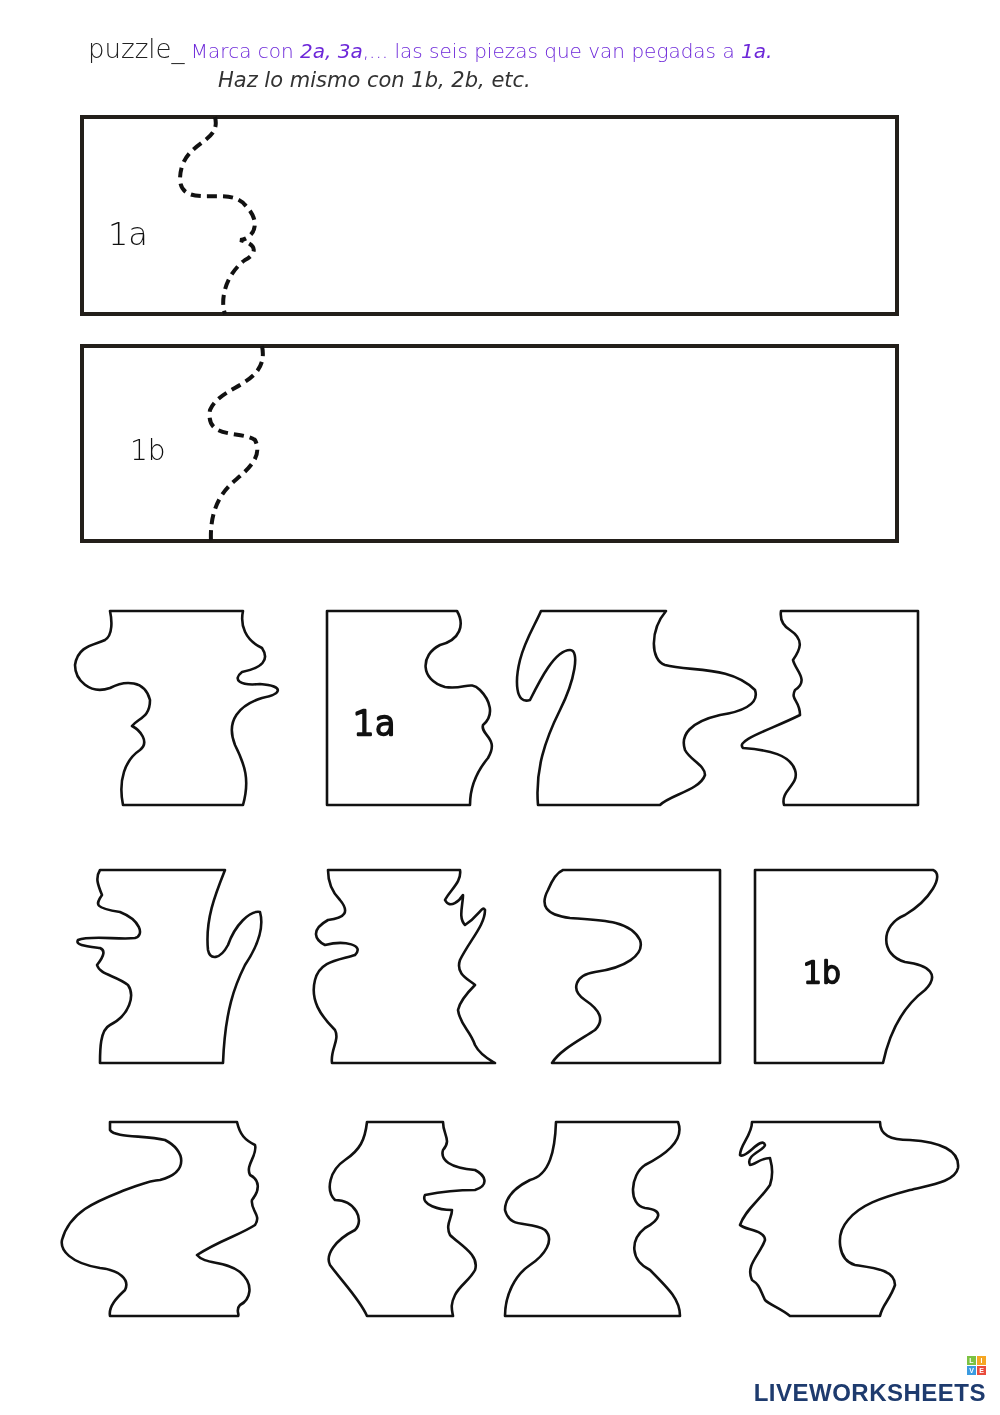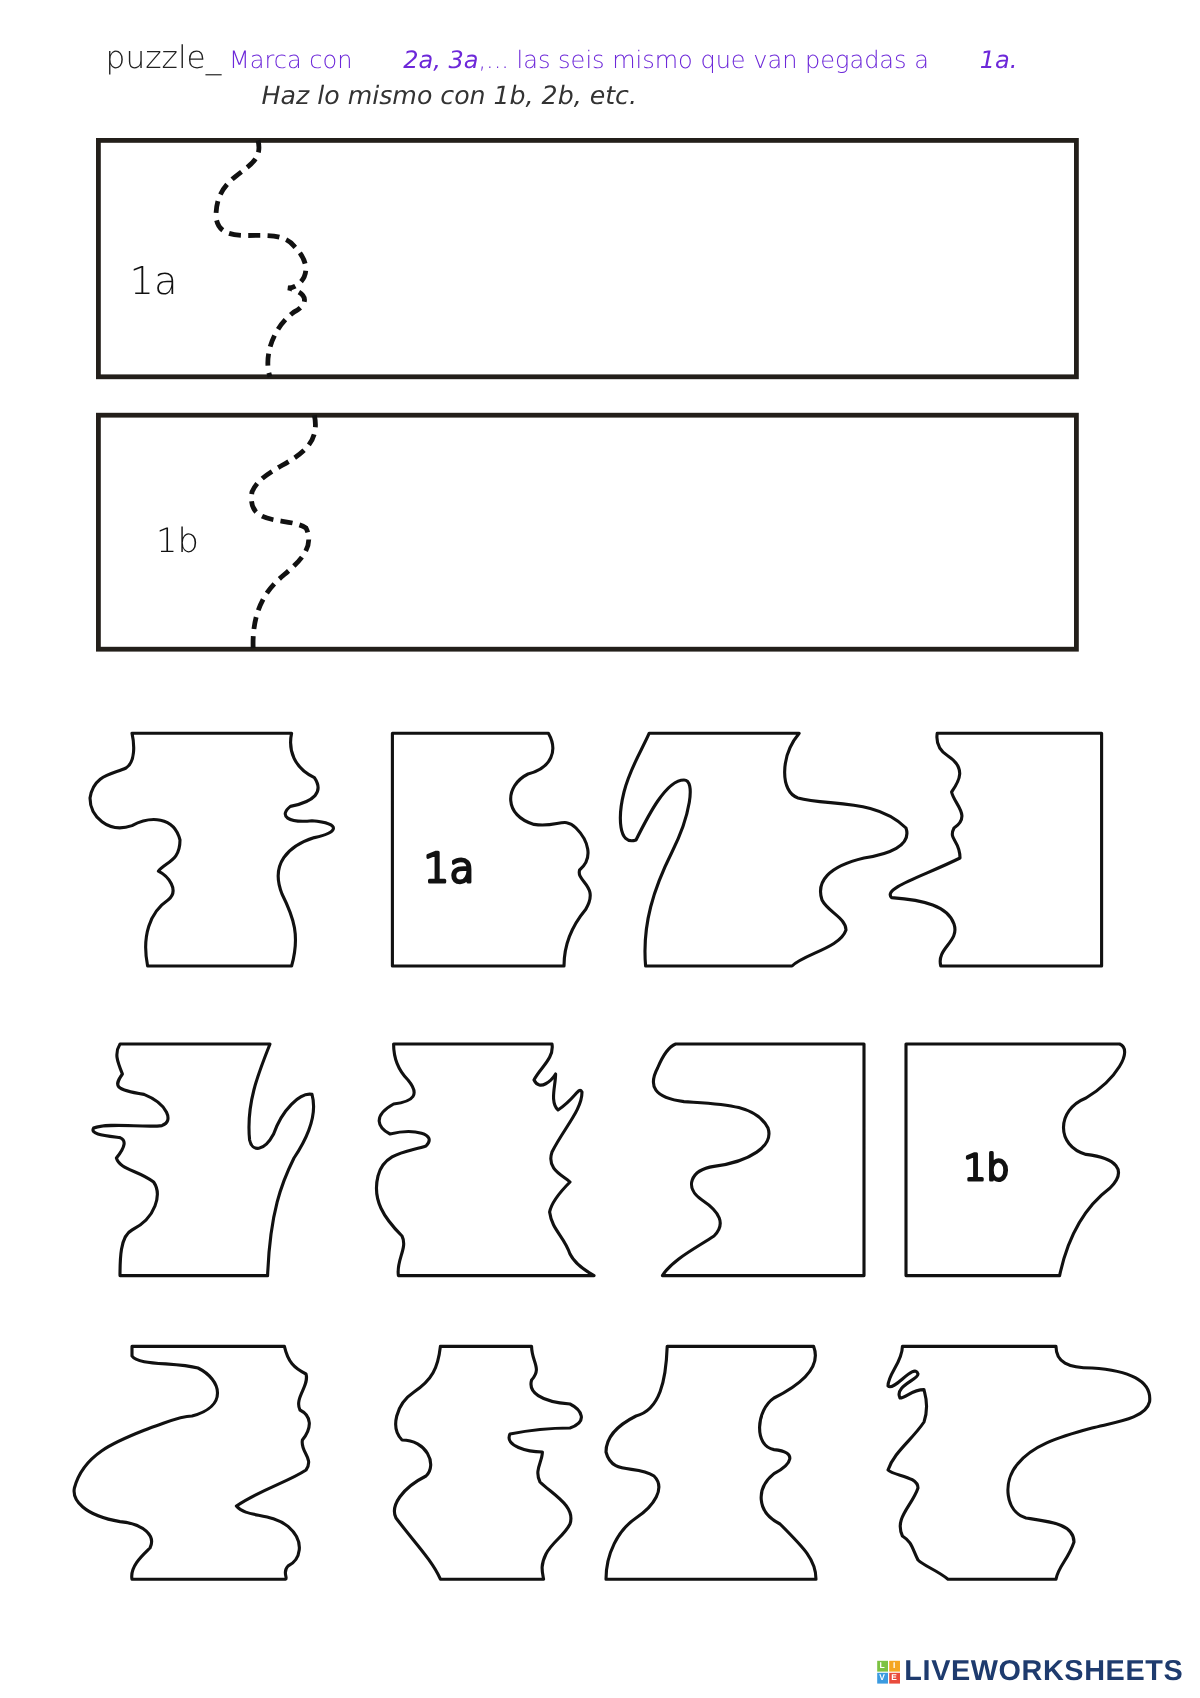--- a/index.html
+++ b/index.html
@@ -2,34 +2,34 @@
 <html><head>
 <meta charset="utf-8">
 <style>
   html, body { margin: 0; padding: 0; background: #ffffff; }
   body { width: 1000px; height: 1415px; position: relative; overflow: hidden; font-family: "DejaVu Sans", sans-serif; }
   .header { position: absolute; left: 88px; top: 34px; color: #222; }
   .title { font-size: 26px; font-weight: 300; letter-spacing: 0px; }
   .line1 { position: absolute; left: 0; top: 0; white-space: nowrap; }
   .instr { font-size: 20px; font-weight: 300; color: #6d28d9; }
   .line2 { position: absolute; left: 130px; top: 34px; white-space: nowrap; font-style: italic; font-size: 21px; color: #333; }
-  em { font-style: italic; margin-left: 36px; }
+  em { font-style: italic; }
   svg.canvas { position: absolute; left: 0; top: 0; }
   .hand { font-family: "DejaVu Sans", sans-serif; font-weight: 300; fill: #111; }
-  .logo { position: absolute; right: 14px; bottom: 8px; display: flex; align-items: center; gap: 4px; }
+  .logo { position: absolute; right: 14px; bottom: 8px; display: flex; align-items: flex-end; gap: 4px; flex-direction: column; }
   .logo-blocks { display: grid; grid-template-columns: 9px 9px; grid-template-rows: 9px 9px; gap: 1px; }
   .logo-blocks span { font-size: 7px; font-weight: bold; color: #fff; display: flex; align-items: center; justify-content: center; font-family: "Liberation Sans", sans-serif; }
   .logo-text { font-family: "Liberation Sans", sans-serif; font-weight: 900; font-size: 24px; color: #1e3b6e; letter-spacing: 0.5px; }
 </style>
 </head>
 <body>
 
 <div class="header">
   <div class="line1">
-    <span class="title">puzzle_</span><span class="instr"> Marca con </span><em class="instr">2a, 3a</em><span class="instr">,... las seis mismo que van pegadas a </span><em class="instr">1a.</em>
+    <span class="title">puzzle_</span><span class="instr"> Marca con </span><em class="instr">2a, 3a</em><span class="instr">,... las seis piezas que van pegadas a </span><em class="instr">1a.</em>
   </div>
   <div class="line2">Haz lo mismo con 1b, 2b, etc.</div>
 </div>
 
 <svg class="canvas" width="1000" height="1415" viewBox="0 0 1000 1415">
 
   <g>
     <rect x="82" y="117" width="815" height="197" fill="none" stroke="#231f1a" stroke-width="4"></rect>
     <path d="M215,117 C222,145 180,140 180,180 C182,210 230,185 245,205 C265,225 250,240 240,240 C260,245 255,255 245,260 C225,275 220,300 225,314" fill="none" stroke="#111" stroke-width="4" stroke-dasharray="10,6"></path>
     <text class="hand" x="108" y="245" font-size="32">1a</text>

